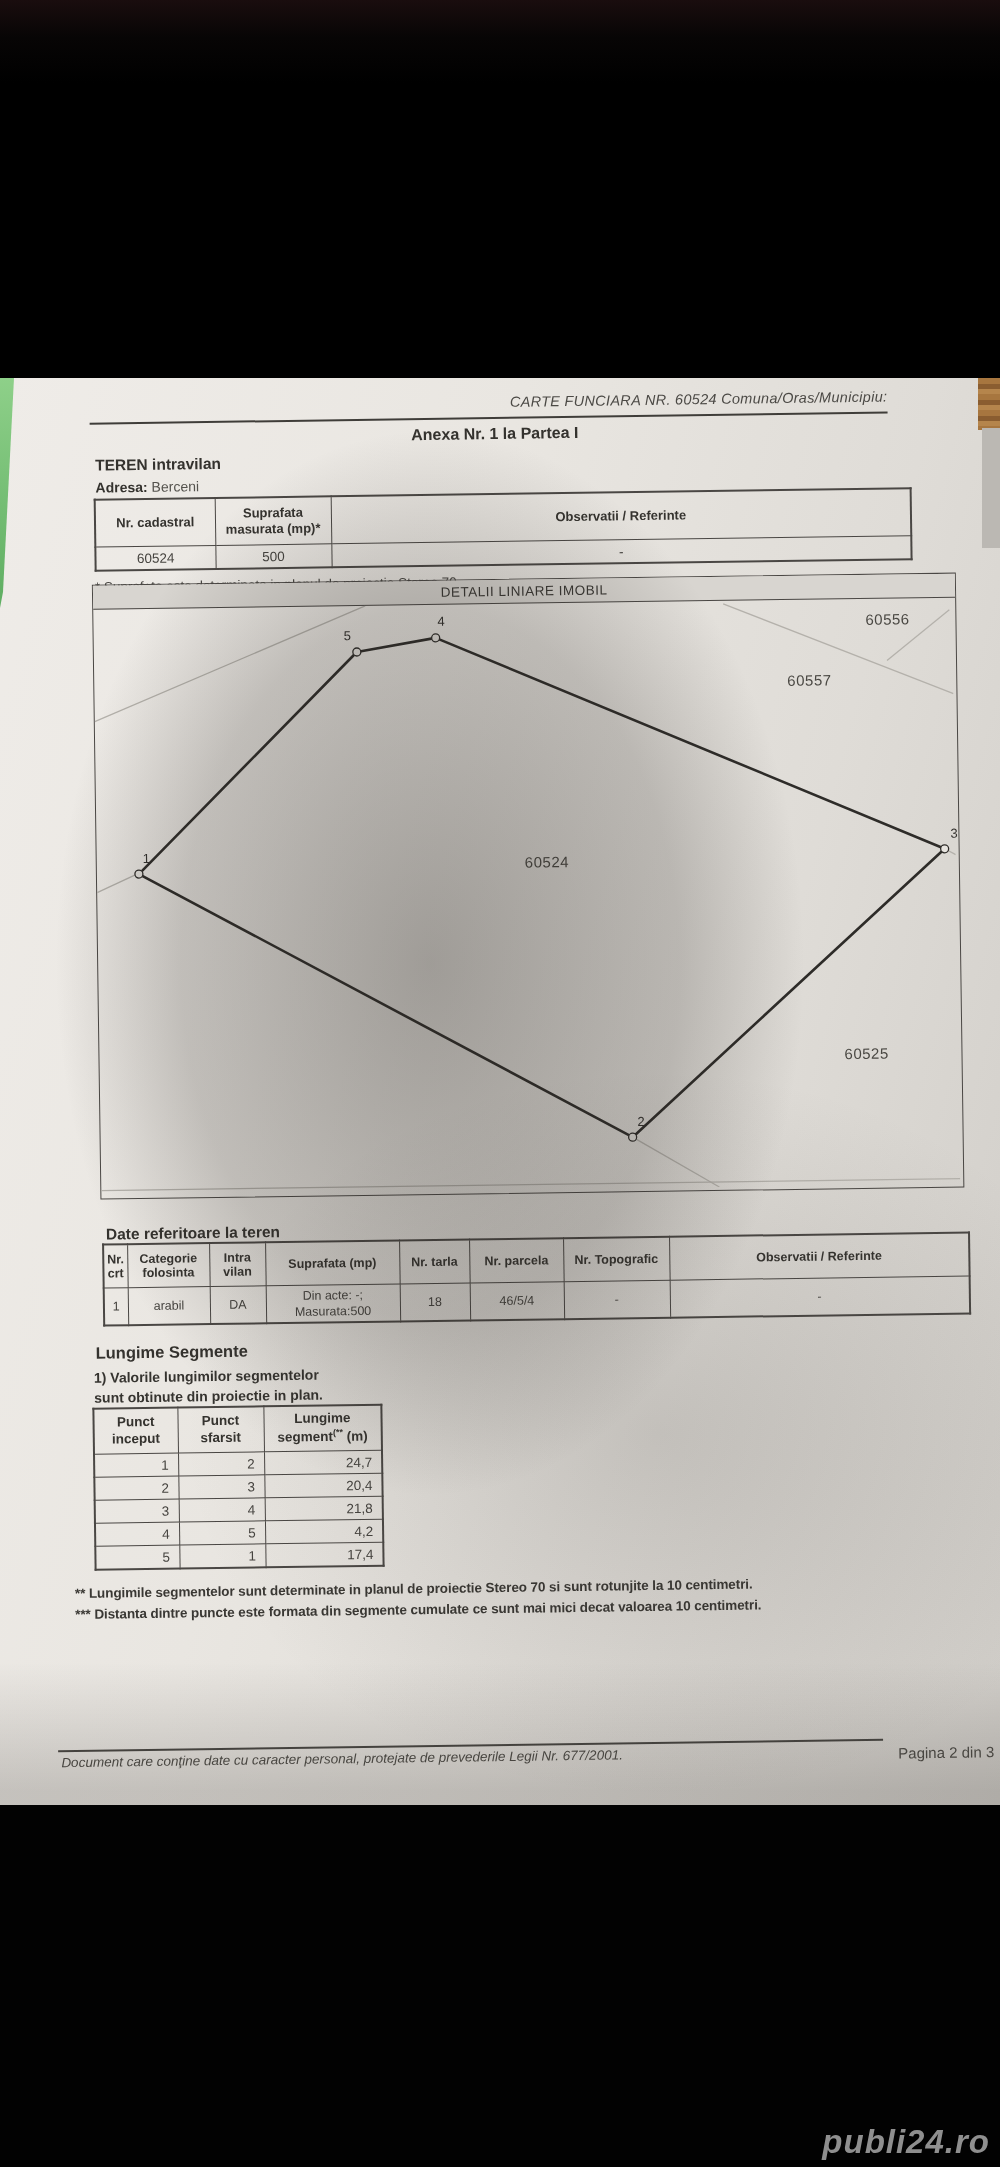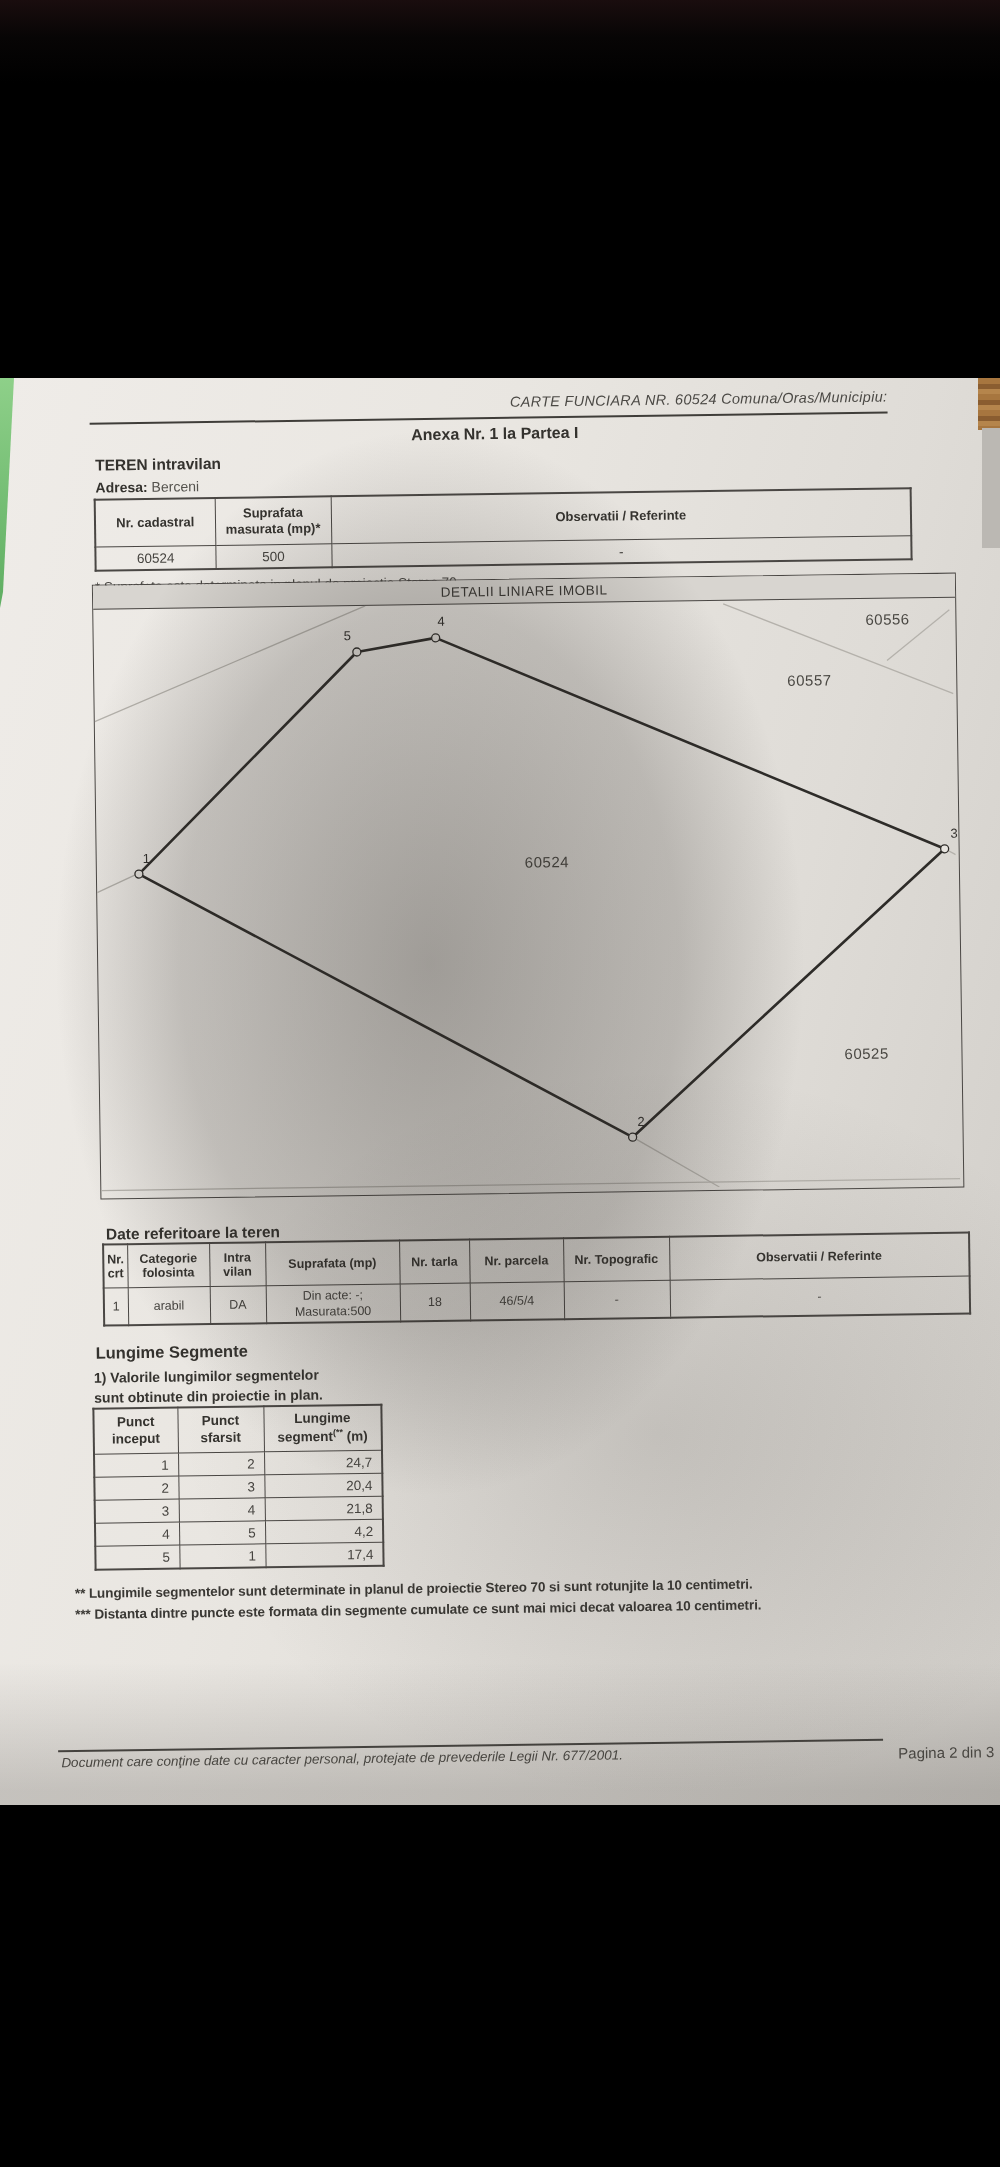--- a/index.html
+++ b/index.html
@@ -227,13 +227,16 @@
       <div class="abs fn-bold" style="top:1223px;">*** Distanta dintre puncte este formata din segmente cumulate ce sunt mai mici decat valoarea 10 centimetri.</div>
 
       <div class="abs footer-line"></div>
       <div class="abs privacy">Document care conţine date cu caracter personal, protejate de prevederile Legii Nr. 677/2001.</div>
       <div class="abs page-num">Pagina 2 din 3</div>
     </div>
 
     <div class="shadow-overlay"></div>
   </div>
 
+  <div class="bar-bottom">
+    <div class="watermark">publi24.ro</div>
+  </div>
 </div>
 
 </body></html>

